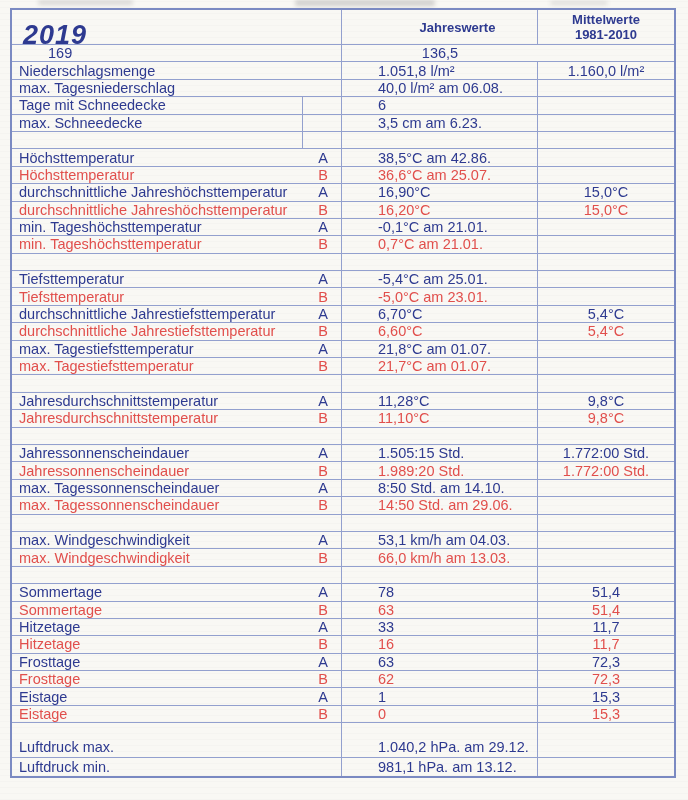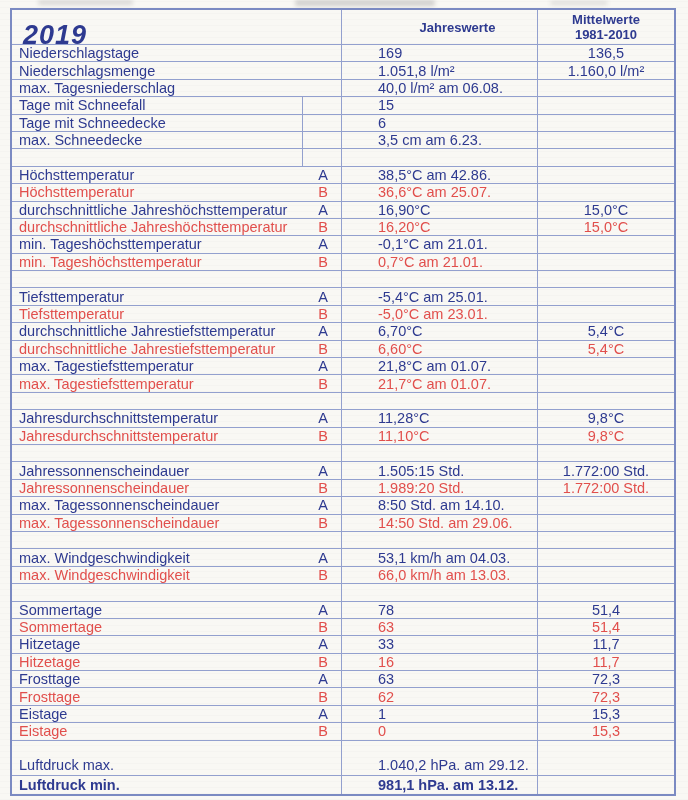--- a/index.html
+++ b/index.html
@@ -29,21 +29,21 @@
     background: transparent;
   }
 
   .row {
     display: grid;
     grid-template-columns: 330px 196px 136px;
     height: 17.4px;
     border-bottom: 1px solid var(--grid, #93a0ce);
     color: var(--blue, #2e3a90);
   }
-  .row:last-child { border-bottom: none; font-weight: bold; }
+  .row:last-child { border-bottom: none; }
   .row.red { color: var(--red, #e14f4c); }
   .row.header { height: 35px; }
   .row.tall { height: 35px; }
   .row.short { height: 18px; border-bottom: none; }
 
   .cell {
     display: flex;
     align-items: center;
     overflow: hidden;
     white-space: nowrap;
@@ -103,24 +103,20 @@
     <div class="cell c2 hdr">
       <span>Jahreswerte</span>
     </div>
     <div class="cell c3 hdr">
       <span>Mittelwerte</span>
       <span>1981-2010</span>
     </div>
   </div>
   <div id="table-body">
       <div class="row">
-        <div class="cell c1">
-          <span>Niederschlagstage</span>
-          <span class="letter"></span>
-        </div>
         <div class="cell c2">169</div>
         <div class="cell c3">136,5</div>
       </div>
       <div class="row">
         <div class="cell c1">
           <span>Niederschlagsmenge</span>
           <span class="letter"></span>
         </div>
         <div class="cell c2">1.051,8 l/m²</div>
         <div class="cell c3">1.160,0 l/m²</div>
@@ -128,28 +124,20 @@
       <div class="row">
         <div class="cell c1">
           <span>max. Tagesniederschlag</span>
           <span class="letter"></span>
         </div>
         <div class="cell c2">40,0 l/m² am 06.08.</div>
         <div class="cell c3"></div>
       </div>
       <div class="row subline">
         <div class="cell c1">
-          <span>Tage mit Schneefall</span>
-          <span class="letter"></span>
-        </div>
-        <div class="cell c2">15</div>
-        <div class="cell c3"></div>
-      </div>
-      <div class="row subline">
-        <div class="cell c1">
           <span>Tage mit Schneedecke</span>
           <span class="letter"></span>
         </div>
         <div class="cell c2">6</div>
         <div class="cell c3"></div>
       </div>
       <div class="row subline">
         <div class="cell c1">
           <span>max. Schneedecke</span>
           <span class="letter"></span>

